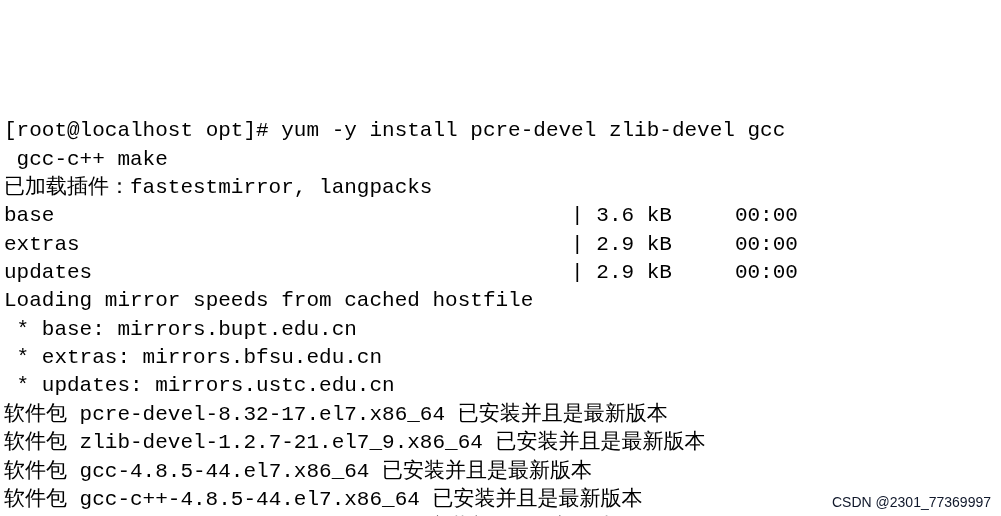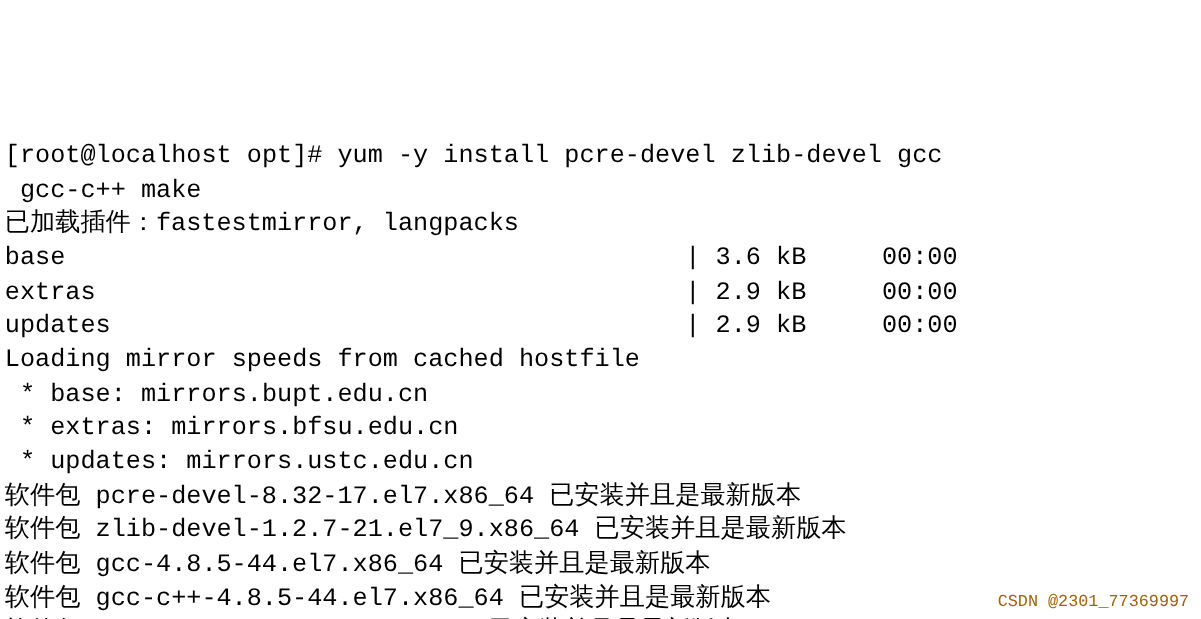--- a/index.html
+++ b/index.html
@@ -17,23 +17,23 @@
       padding: 4px;
       width: 1001px;
       height: 516px;
       overflow: hidden;
       position: relative;
     }
     .watermark {
       position: absolute;
       bottom: 4px;
       right: 10px;
-      color: #a16207;
+      color: #0f172a;
       font-size: 14px;
-      font-family: Liberation Mono, monospace;
+      font-family: Liberation Sans, sans-serif;
       white-space: nowrap;
     }
   </style>
 </head>
 <body>
 
 
 
 <div id="terminal">[root@localhost opt]# yum -y install pcre-devel zlib-devel gcc
  gcc-c++ make

